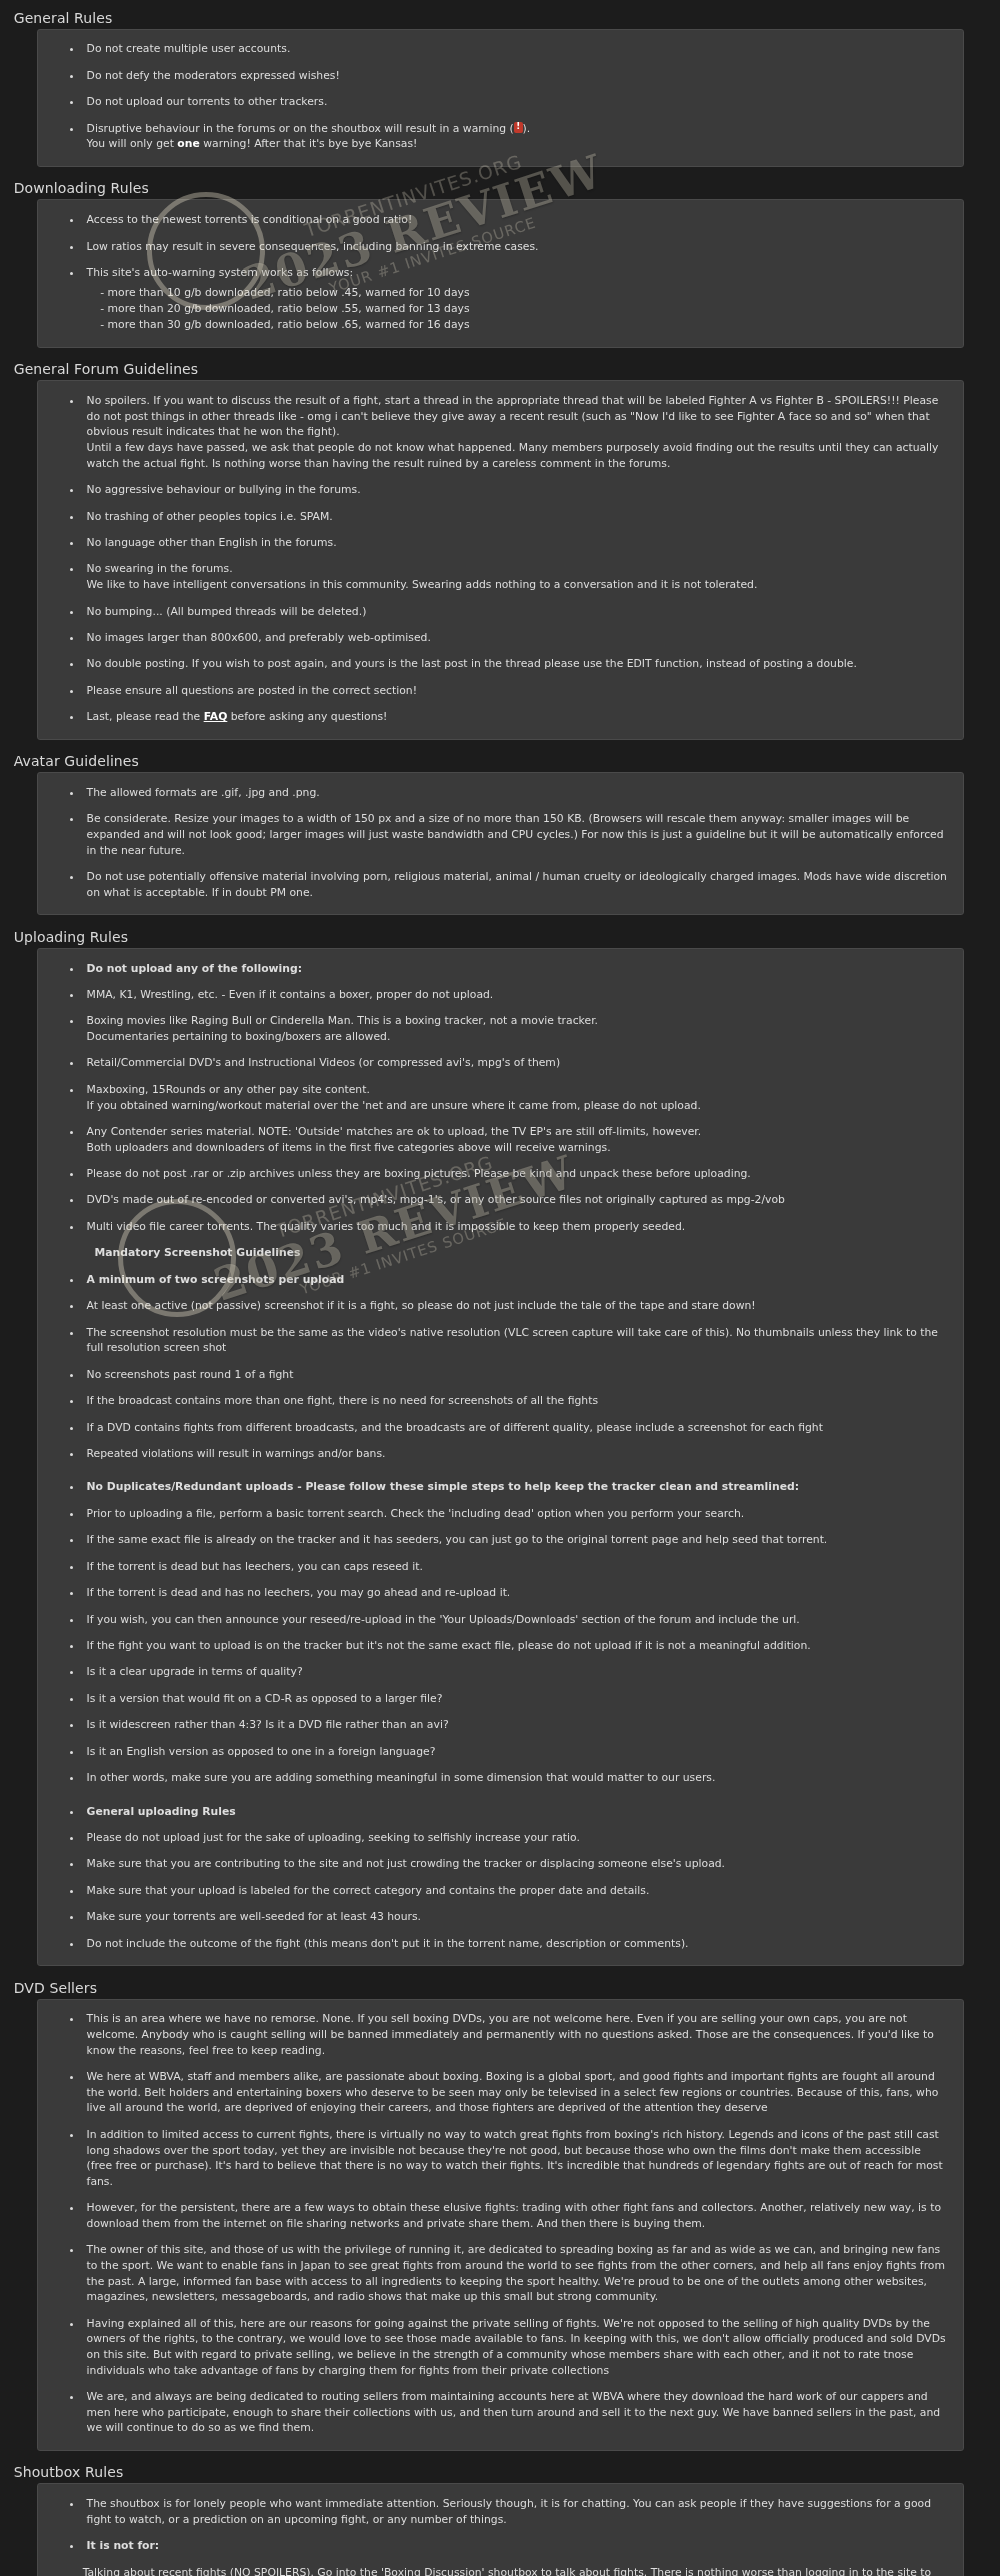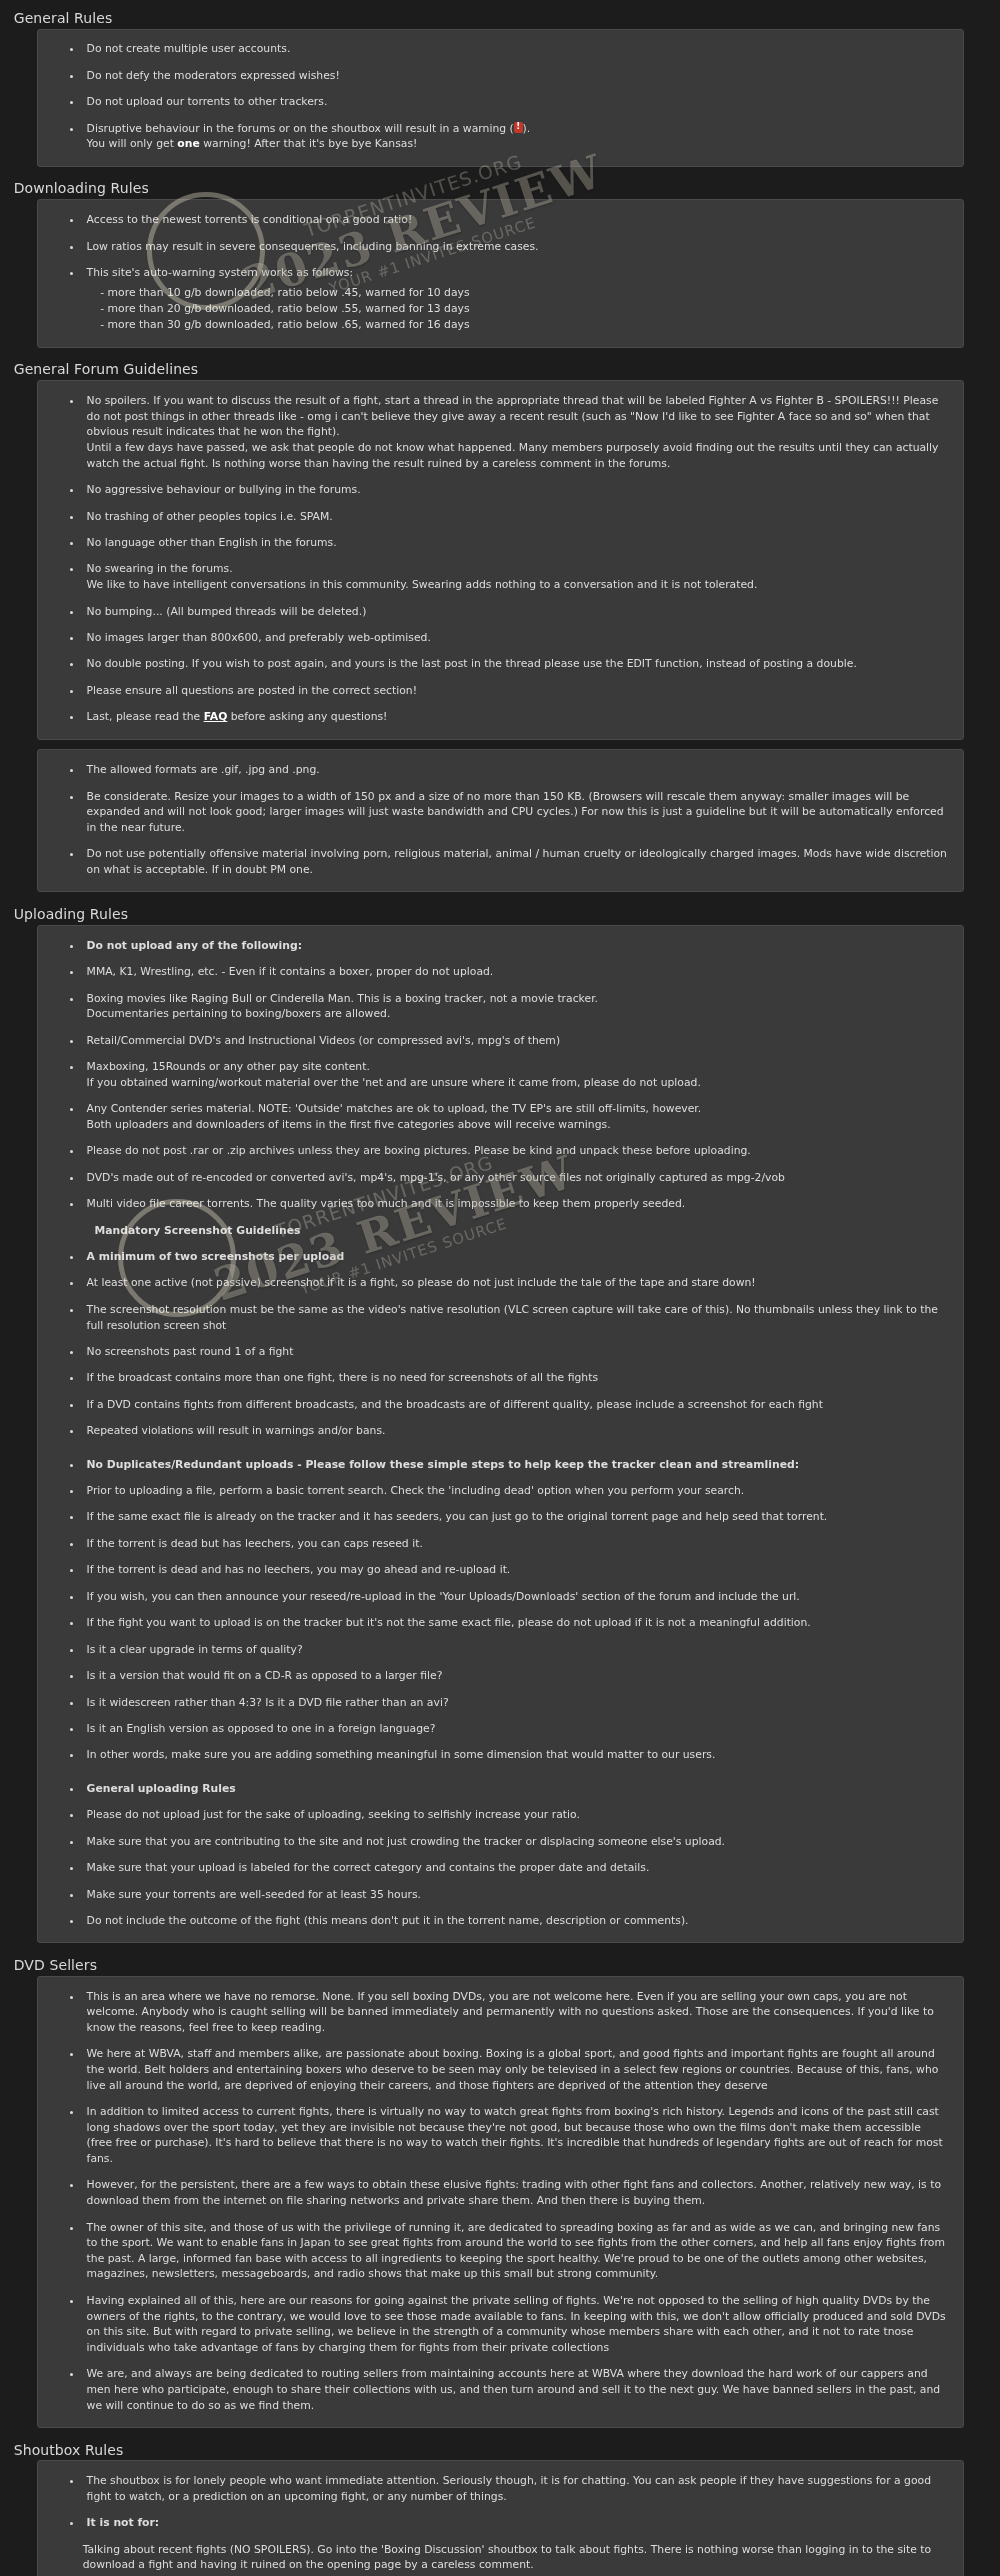--- a/index.html
+++ b/index.html
@@ -180,20 +180,21 @@
 We like to have intelligent conversations in this community. Swearing adds nothing to a conversation and it is not tolerated.</span></li>
             <li><span style="white-space: pre-line;">No bumping... (All bumped threads will be deleted.)</span></li>
             <li><span style="white-space: pre-line;">No images larger than 800x600, and preferably web-optimised.</span></li>
             <li><span style="white-space: pre-line;">No double posting. If you wish to post again, and yours is the last post in the thread please use the EDIT function, instead of posting a double.</span></li>
             <li><span style="white-space: pre-line;">Please ensure all questions are posted in the correct section!</span></li>
             <li><span style="white-space: pre-line;">Last, please read the <a class="link" href="#">FAQ</a> before asking any questions!</span></li>
           </ul>
         </div>
       </div>
       <div class="section">
+        <div class="section-title">Avatar Guidelines</div>
         <div class="panel">
           <ul class="rules">
             <li><span style="white-space: pre-line;">The allowed formats are .gif, .jpg and .png.</span></li>
             <li><span style="white-space: pre-line;">Be considerate. Resize your images to a width of 150 px and a size of no more than 150 KB. (Browsers will rescale them anyway: smaller images will be expanded and will not look good; larger images will just waste bandwidth and CPU cycles.) For now this is just a guideline but it will be automatically enforced in the near future.</span></li>
             <li><span style="white-space: pre-line;">Do not use potentially offensive material involving porn, religious material, animal / human cruelty or ideologically charged images. Mods have wide discretion on what is acceptable. If in doubt PM one.</span></li>
           </ul>
         </div>
       </div>
       <div class="section">
         <div class="section-title">Uploading Rules</div>
@@ -228,21 +229,21 @@
             <li><span style="white-space: pre-line;">If the fight you want to upload is on the tracker but it's not the same exact file, please do not upload if it is not a meaningful addition.</span></li>
             <li><span style="white-space: pre-line;">Is it a clear upgrade in terms of quality?</span></li>
             <li><span style="white-space: pre-line;">Is it a version that would fit on a CD-R as opposed to a larger file?</span></li>
             <li><span style="white-space: pre-line;">Is it widescreen rather than 4:3? Is it a DVD file rather than an avi?</span></li>
             <li><span style="white-space: pre-line;">Is it an English version as opposed to one in a foreign language?</span></li>
             <li><span style="white-space: pre-line;">In other words, make sure you are adding something meaningful in some dimension that would matter to our users.</span></li>
             <li class="heading-li" style="margin-top: 17.7px;"><span style="white-space: pre-line;">General uploading Rules</span></li>
             <li><span style="white-space: pre-line;">Please do not upload just for the sake of uploading, seeking to selfishly increase your ratio.</span></li>
             <li><span style="white-space: pre-line;">Make sure that you are contributing to the site and not just crowding the tracker or displacing someone else's upload.</span></li>
             <li><span style="white-space: pre-line;">Make sure that your upload is labeled for the correct category and contains the proper date and details.</span></li>
-            <li><span style="white-space: pre-line;">Make sure your torrents are well-seeded for at least 35 hours.</span></li>
+            <li><span style="white-space: pre-line;">Make sure your torrents are well-seeded for at least 43 hours.</span></li>
             <li><span style="white-space: pre-line;">Do not include the outcome of the fight (this means don't put it in the torrent name, description or comments).</span></li>
           </ul>
         </div>
       </div>
       <div class="section">
         <div class="section-title">DVD Sellers</div>
         <div class="panel">
           <ul class="rules">
             <li><span style="white-space: pre-line;">This is an area where we have no remorse. None. If you sell boxing DVDs, you are not welcome here. Even if you are selling your own caps, you are not welcome. Anybody who is caught selling will be banned immediately and permanently with no questions asked. Those are the consequences. If you'd like to know the reasons, feel free to keep reading.</span></li>
             <li><span style="white-space: pre-line;">We here at WBVA, staff and members alike, are passionate about boxing. Boxing is a global sport, and good fights and important fights are fought all around the world. Belt holders and entertaining boxers who deserve to be seen may only be televised in a select few regions or countries. Because of this, fans, who live all around the world, are deprived of enjoying their careers, and those fighters are deprived of the attention they deserve</span></li>

